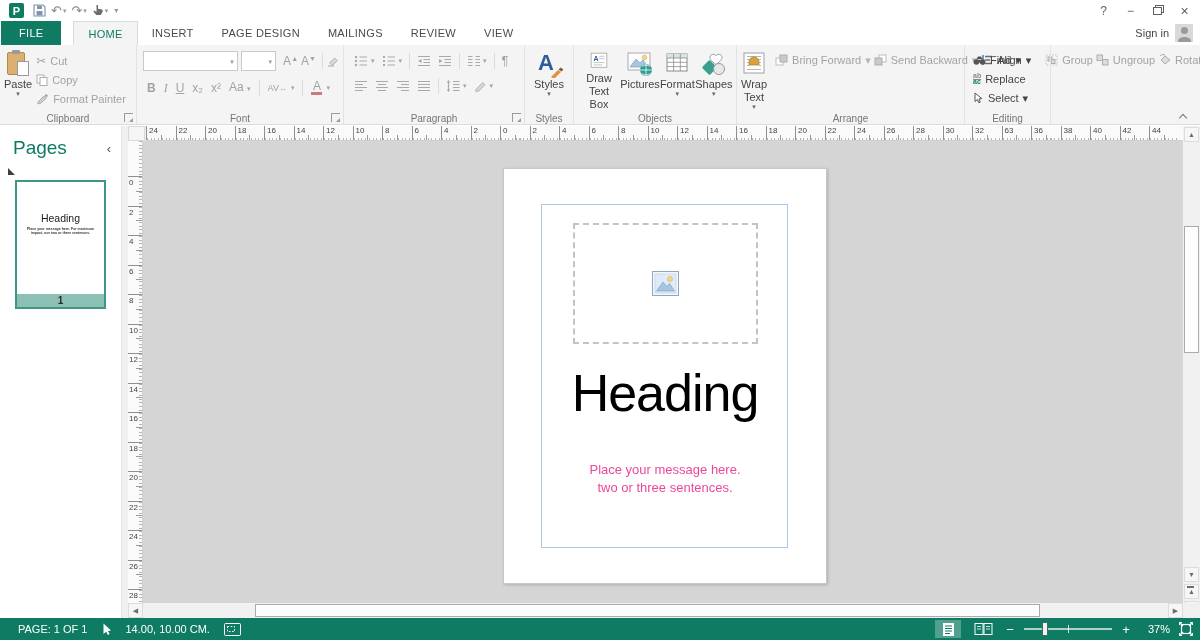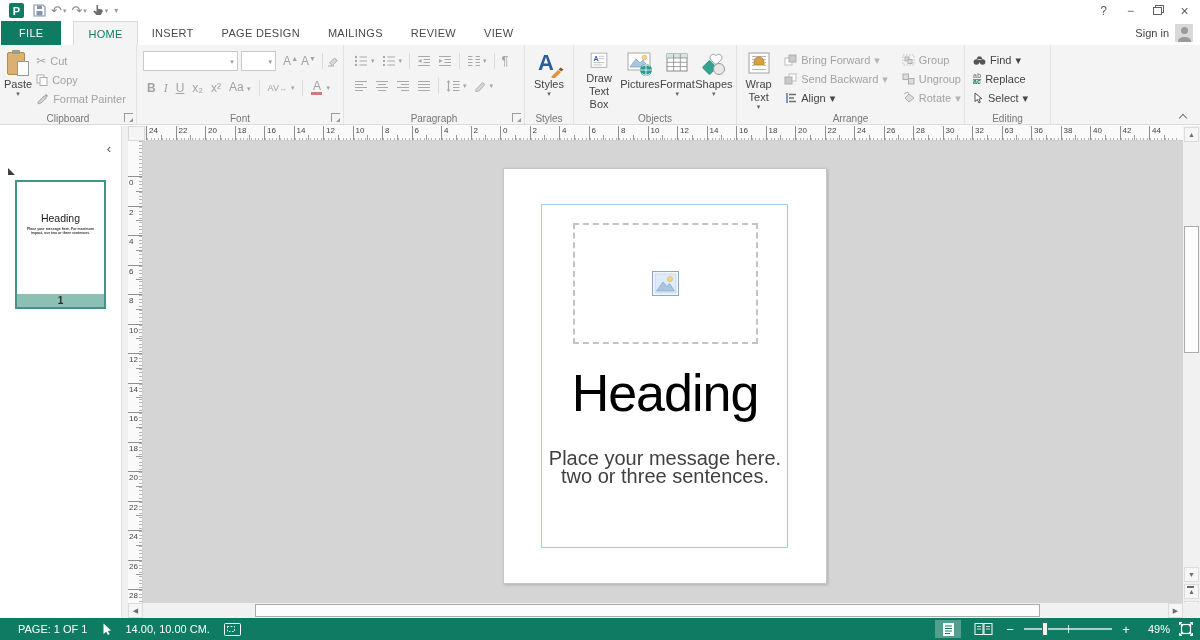--- a/index.html
+++ b/index.html
@@ -53,21 +53,21 @@
   .icon-paste .clip{position:absolute;top:0;left:5px;width:8px;height:4px;background:#9a9a9a;border-radius:1px}
   .icon-paste .paper{position:absolute;right:0;bottom:0;width:12px;height:15px;background:#fff;border:1px solid #9a9a9a}
   .combo{background:#fff;border:1px solid #c9c9c9;height:20px;position:relative}
   .combo .car{position:absolute;right:3px;top:6px;font-size:7px;color:#9a9a9a}
   .frow1{display:flex;align-items:center;gap:3px;margin:4px 0 9px 2px}
   .frow2{display:flex;align-items:center;gap:8px;font-size:12px;color:var(--disabled);margin-left:6px}
   .fsep{width:1px;height:16px;background:#dcdcdc}
   .fgly{line-height:14px}
   .prow{display:flex;align-items:center;gap:7px;margin:6px 0 9px 6px}
   .prow2{margin-top:0}
-  .arr-col{display:flex;flex-direction:column;gap:3px;margin:5px 0 0 8px}
+  .arr-col{display:flex;flex-direction:row;gap:3px;margin:5px 0 0 8px}
   .arr-item{font-size:11px;display:flex;gap:4px;align-items:center;height:16px;white-space:nowrap}
   .edit-col{display:flex;flex-direction:column;gap:3px;margin:5px 0 0 4px}
   .collapse-ribbon{position:absolute;right:12px;bottom:4px;width:8px;height:8px}
   .collapse-ribbon i{display:block;width:6px;height:6px;border-top:1.5px solid #777;border-right:1.5px solid #777;transform:rotate(-45deg);margin-top:3px}
 
   
   .main{position:absolute;top:126px;left:0;right:0;bottom:22px;background:#f0f0f0}
   .pages-panel{position:absolute;left:0;top:0;width:122px;height:100%;background:#fff;border-right:1px solid #e3e3e3}
   .pages-title{font-size:19px;color:var(--accent);padding:11px 0 0 13px;font-weight:400}
   .pages-collapse{position:absolute;right:10px;top:15px;color:#555;font-size:13px}
@@ -98,21 +98,21 @@
 
   
   .workspace{position:absolute;left:143px;top:15px;width:1040px;height:462px;background:var(--workspace);overflow:hidden}
   .pub-page{position:absolute;left:360px;top:27px;width:324px;height:416px;background:#fff;
             border:1px solid #c6c6c6;box-shadow:1px 1px 3px rgba(0,0,0,.18)}
   .margin-guide{position:absolute;left:37px;top:35px;width:247px;height:344px;border:1px solid var(--guide-blue)}
   .placeholder{position:absolute;left:69px;top:54px;width:185px;height:121px;border:2px dashed #c3c3c3;
                display:flex;align-items:center;justify-content:center}
   .page-heading{position:absolute;left:0;right:0;top:196px;text-align:center;font-size:52px;letter-spacing:-1px;
                 color:#000;font-weight:400;line-height:1.1}
-  .page-body{position:absolute;left:0;right:0;top:280px;text-align:center;font-size:20px;line-height:18px;color:#404040}
+  .page-body{position:absolute;left:0;right:0;top:292px;text-align:center;font-size:13px;line-height:18px;color:#ec4899}
 
   
   .v-scroll{position:absolute;right:0;top:0;width:17px;height:492px;background:var(--scroll-track)}
   .sbtn{position:absolute;left:1px;width:15px;height:15px;background:#f6f6f6;border:1px solid #dcdcdc;
         display:flex;align-items:center;justify-content:center;color:#6d6d6d;font-size:7px}
   .v-thumb{position:absolute;left:1px;top:100px;width:15px;height:127px;background:#fdfdfd;border:1px solid var(--scroll-thumb-border)}
   .navbar-line{width:7px;height:1.5px;background:#6d6d6d;position:absolute}
   .h-scroll{position:absolute;left:128px;right:17px;bottom:0;height:15px;background:var(--scroll-track)}
   .h-thumb{position:absolute;left:127px;top:1px;width:785px;height:13px;background:#fdfdfd;border:1px solid var(--scroll-thumb-border)}
   .corner-br{position:absolute;right:0;bottom:0;width:17px;height:15px;background:#f0f0f0}
@@ -532,20 +532,21 @@
   </div>
 
   <span class="collapse-ribbon">
       <i></i>
     </span>
 </div>
 
 <div class="main">
 
   <div class="pages-panel">
+    <div class="pages-title">Pages</div>
     <span class="pages-collapse">‹</span>
     <span class="pages-tri"></span>
     <div class="thumb">
       <div class="thumb-page">
         <div class="thumb-head">Heading</div>
         <div class="thumb-body">Place your message here. For maximum impact, use two or three sentences.</div>
       </div>
       <div class="thumb-num">1</div>
     </div>
   </div>
@@ -673,20 +674,20 @@
           <rect x="10" y="1.5" width="8" height="11" fill="none" stroke="#fff"></rect>
           <path d="M3 4.5 h4 M3 7 h4 M12 4.5 h4 M12 7 h4" stroke="#fff" stroke-width=".8"></path>
         </svg>
     </span>
     <span class="zbtn">−</span>
     <span class="zoom-track">
       <span class="zoom-detent"></span>
       <span class="zoom-thumb"></span>
     </span>
     <span class="zbtn">+</span>
-    <span style="width:30px;text-align:right">49%</span>
+    <span style="width:30px;text-align:right">37%</span>
     <svg width="14" height="14" viewBox="0 0 14 14">
         <rect x="2.5" y="2.5" width="9" height="9" fill="none" stroke="#fff" stroke-width="1.2"></rect>
         <path d="M0.5 0.5 L4 4 M13.5 0.5 L10 4 M0.5 13.5 L4 10 M13.5 13.5 L10 10" stroke="#fff" stroke-width="1.2"></path>
         <path d="M0.5 3 V0.5 H3 M11 0.5 h2.5 V3 M0.5 11 v2.5 H3 M11 13.5 h2.5 V11" stroke="#fff" fill="none"></path>
       </svg>
   </div>
 </div>
 
 </body></html>

